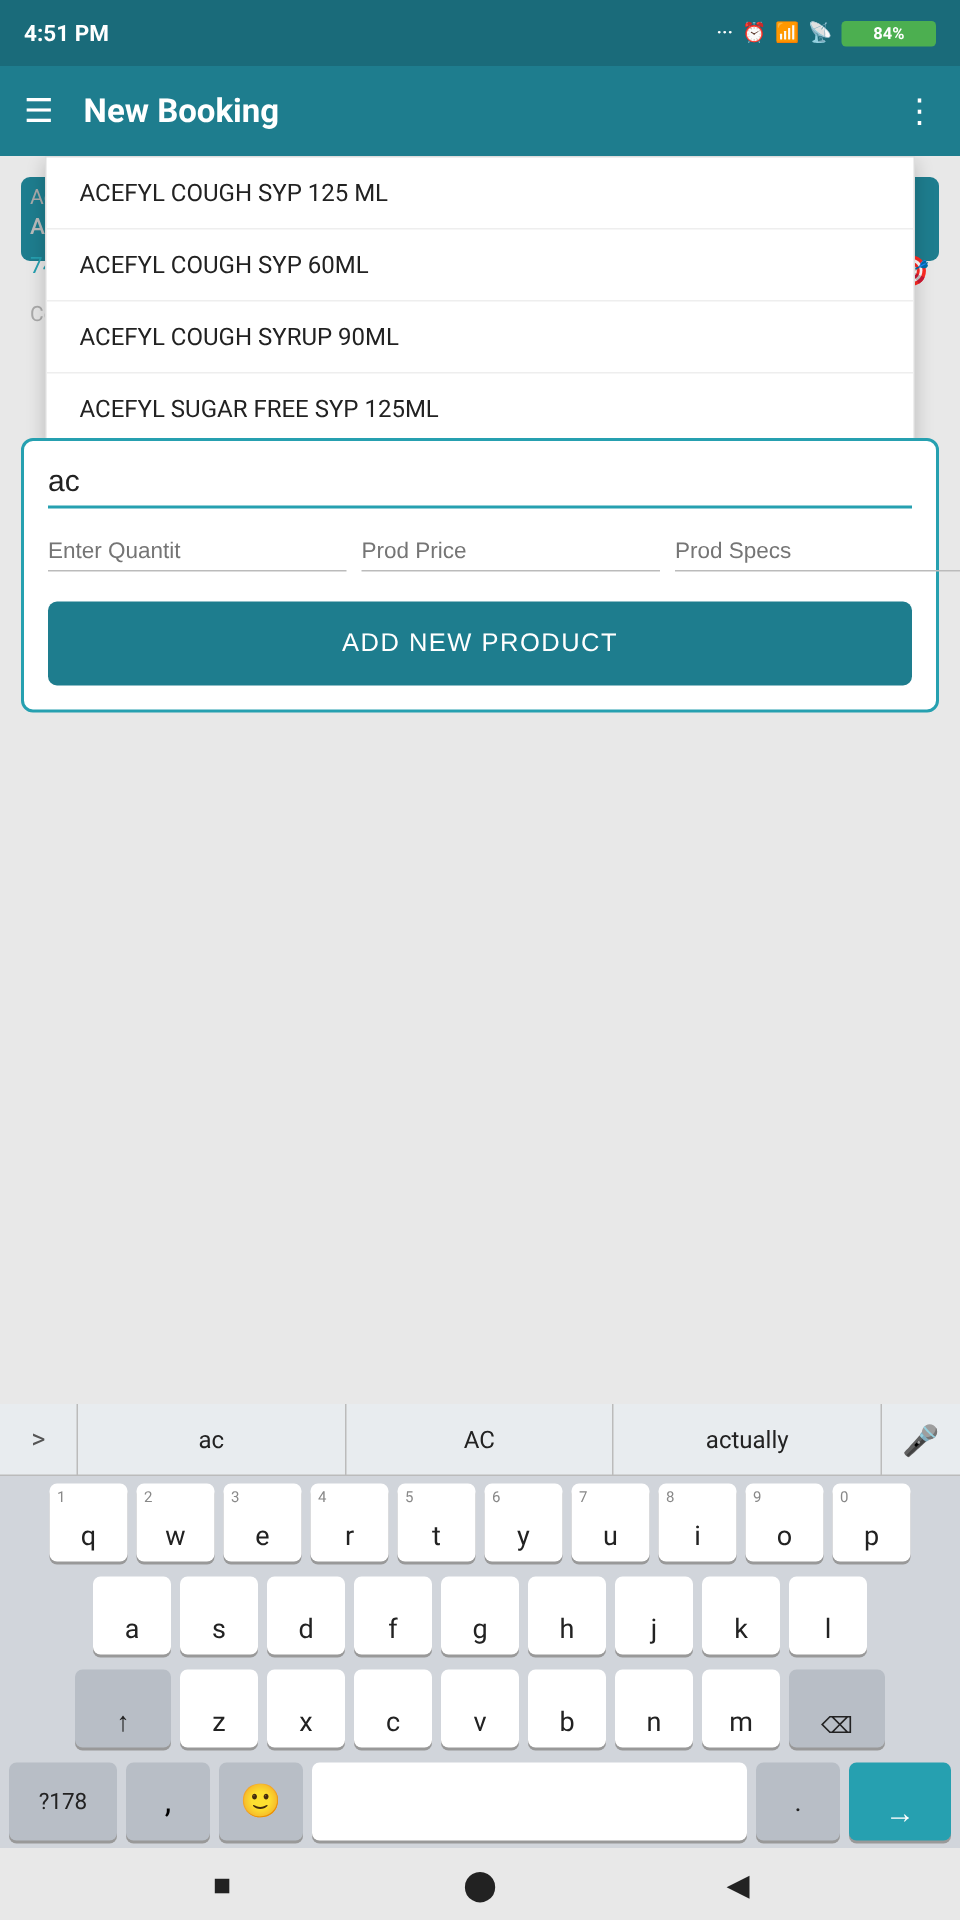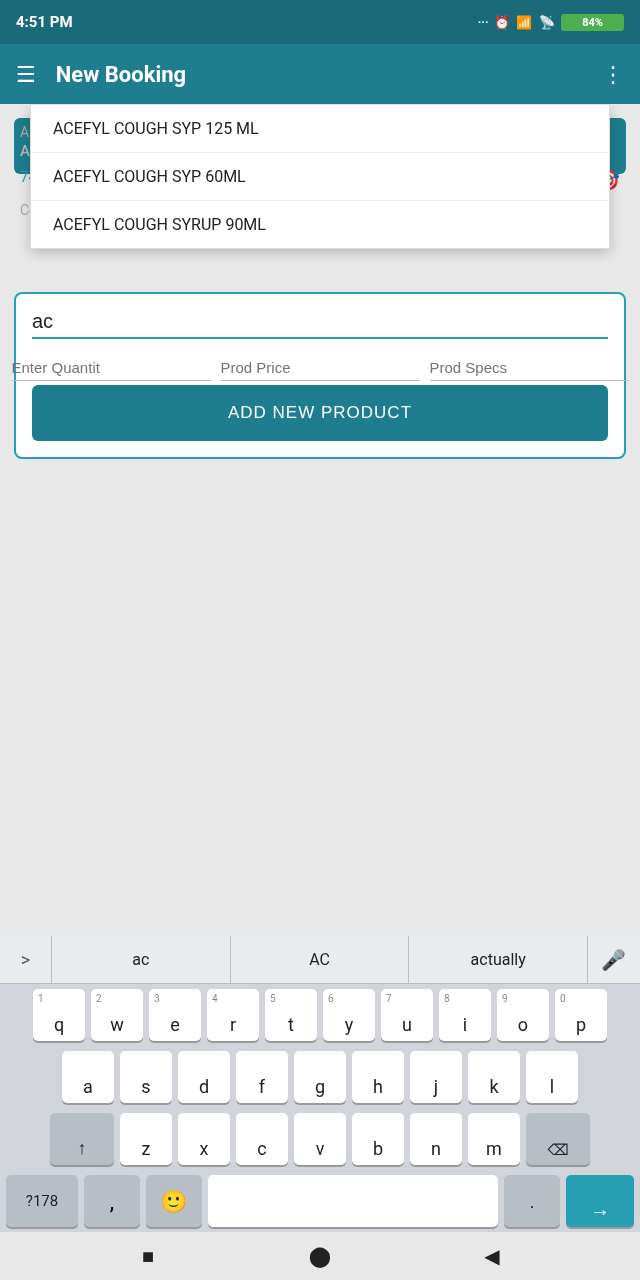--- a/index.html
+++ b/index.html
@@ -60,22 +60,21 @@
       padding-bottom: 4px;
       color: #222;
       margin-bottom: 20px;
       caret-color: #222;
     }
 
     
     .fields-row {
       display: flex;
       gap: 10px;
-      margin-bottom: 4px;
-      justify-content: center;
+      margin-bottom: 20px;
     }
     .field-input {
       flex: 1;
       border: none;
       border-bottom: 1px solid #bbb;
       outline: none;
       font-size: 15px;
       color: #999;
       padding-bottom: 4px;
       background: transparent;
@@ -378,20 +377,21 @@
       <span class="phone-val">31 4383931</span>
       <span style="margin-left:auto;color:#26a0b0;font-size:20px;">🎯</span>
     </div>
     <div class="comments-label">Comments</div>
   </div>
 
   <div class="dropdown-overlay">
     <div class="dropdown-item">ACEFYL COUGH SYP 125 ML</div>
     <div class="dropdown-item">ACEFYL COUGH SYP 60ML</div>
     <div class="dropdown-item">ACEFYL COUGH SYRUP 90ML</div>
+    <div class="dropdown-item">ACEFYL SUGAR FREE  SYP 125ML</div>
   </div>
 
   <div class="form-card">
     
     <input type="text" class="product-search-input" value="ac" placeholder="" style="">
 
     
     <div class="fields-row">
       <input type="text" class="field-input" placeholder="Enter Quantit" style="">
       <input type="text" class="field-input" placeholder="Prod Price" style="">

